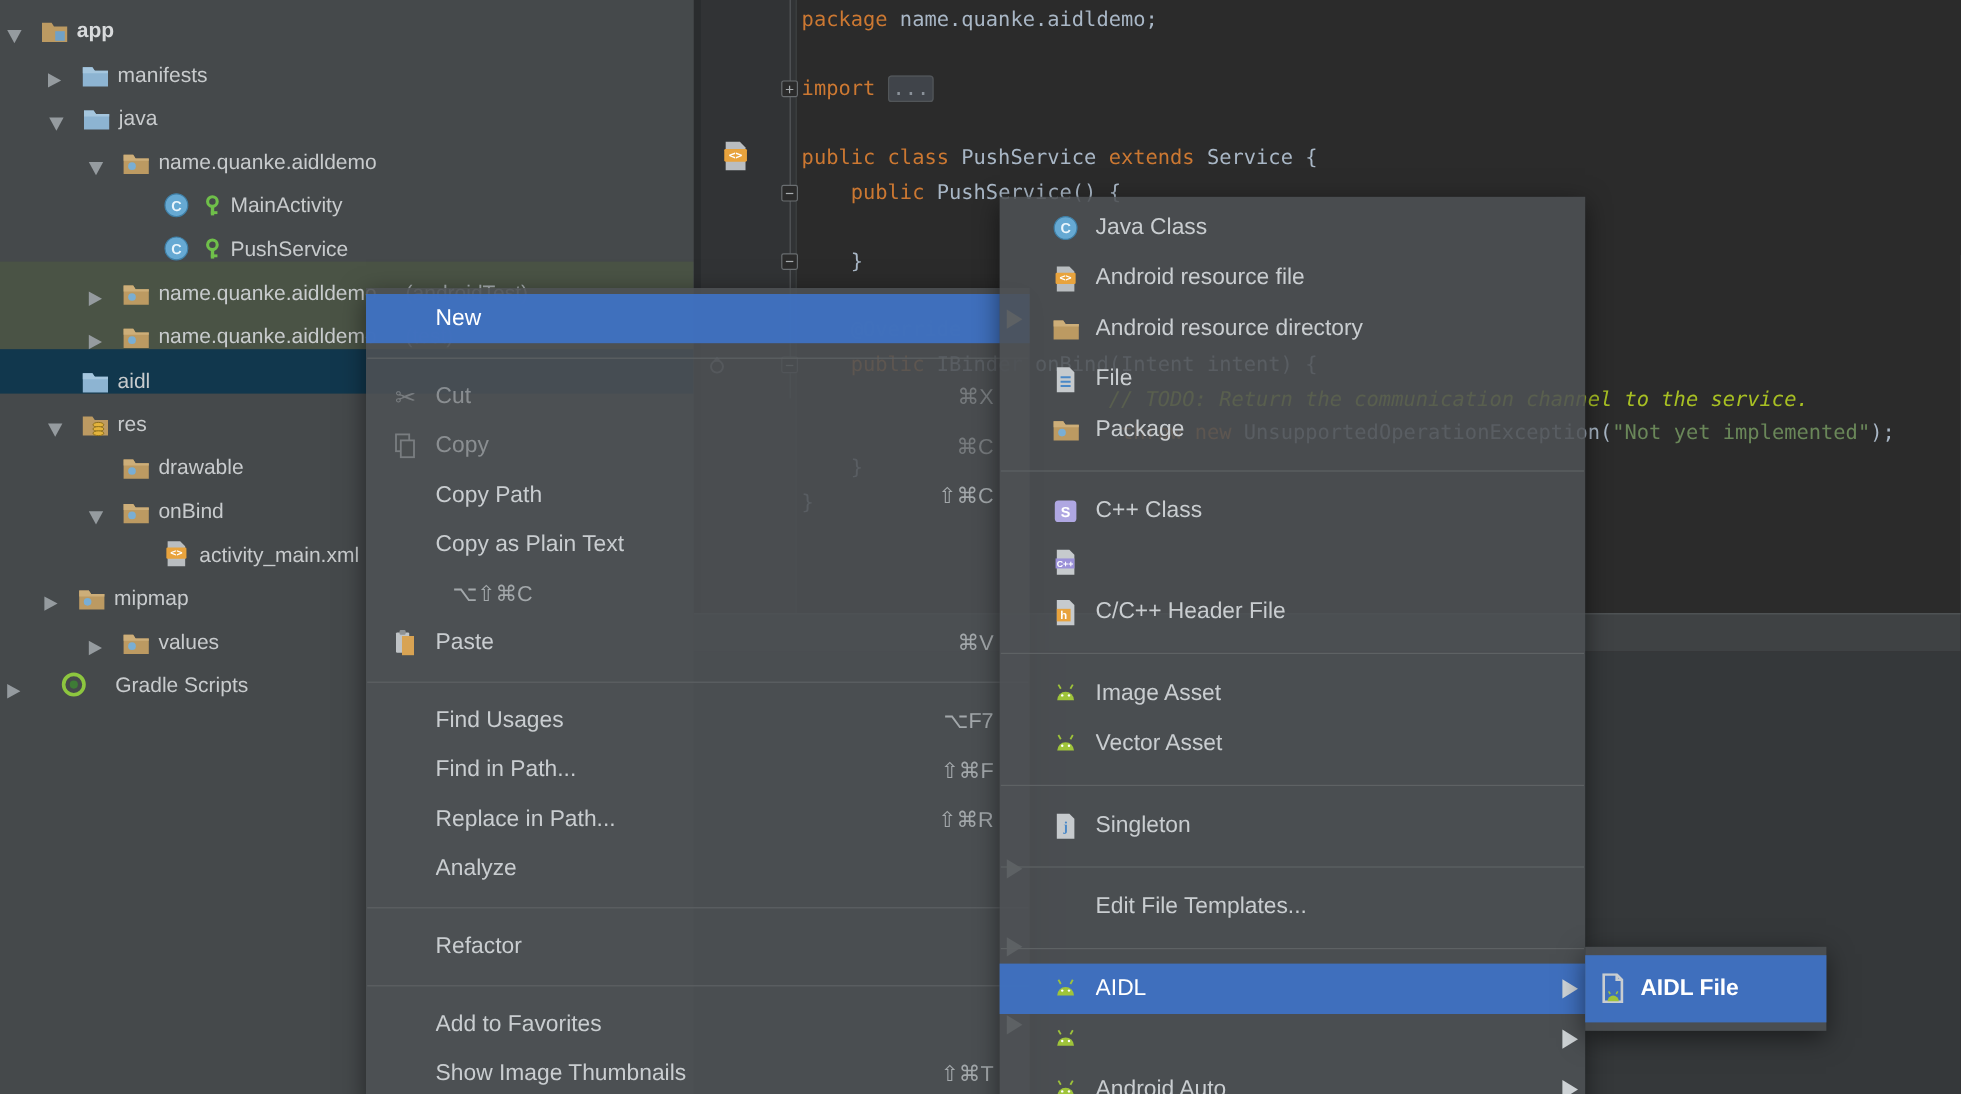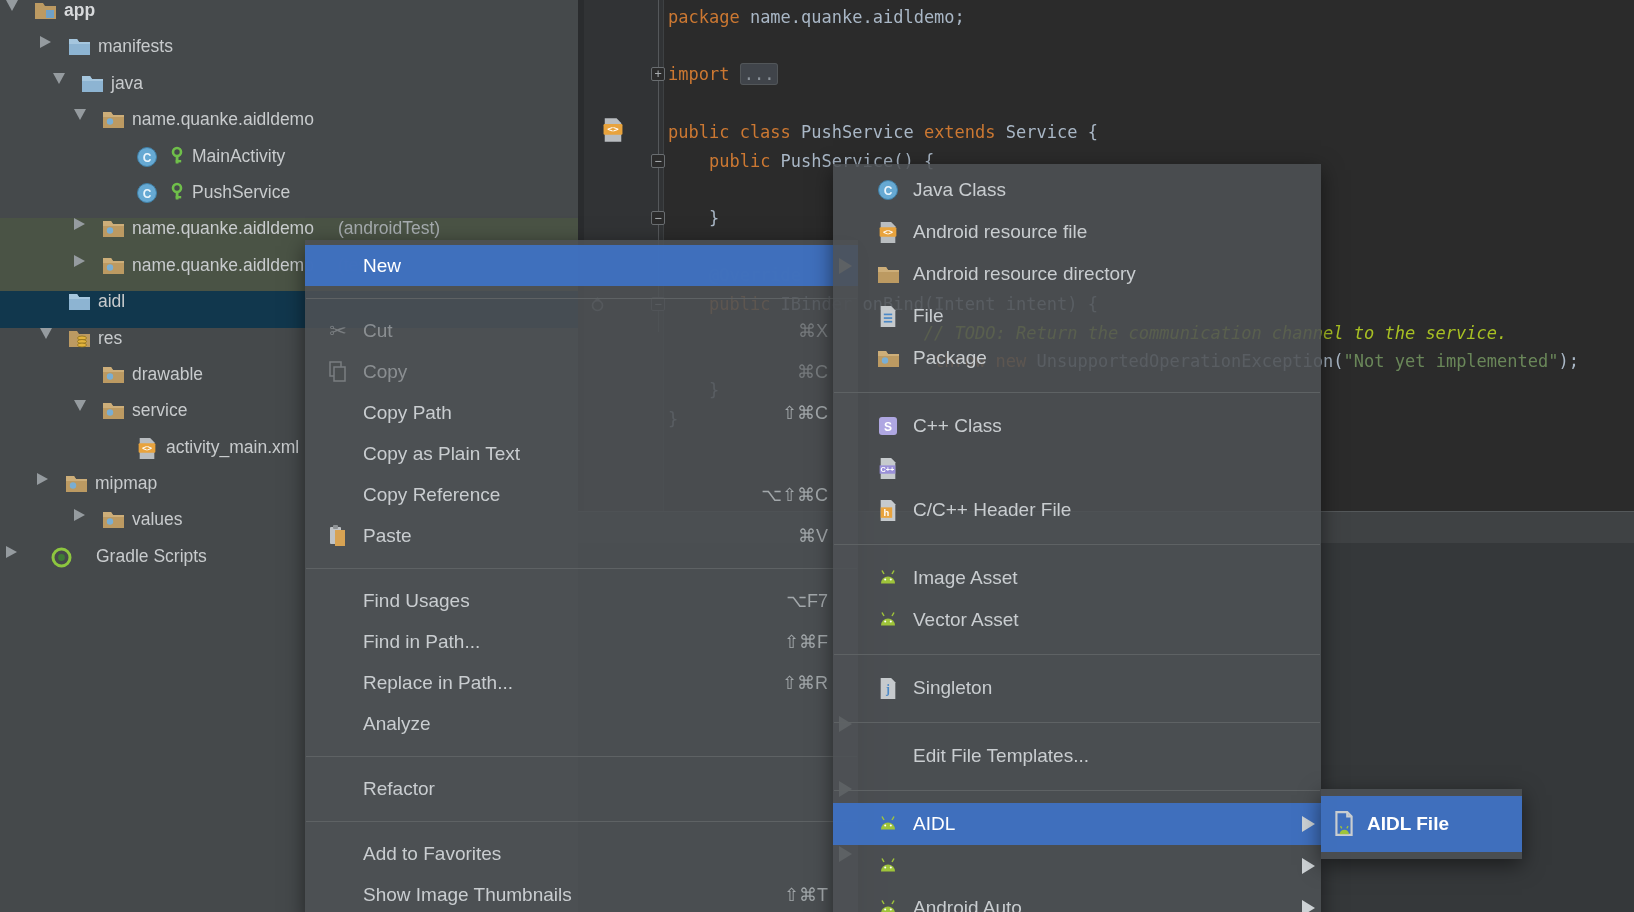--- a/index.html
+++ b/index.html
@@ -20,21 +20,21 @@
   .seg-kw{color:#CC7832}
   .seg-pl{color:#A9B7C6}
   .seg-ann{color:#BBB529}
   .seg-cmt{color:#A8C023;font-style:italic}
   .seg-str{color:#6A8759}
   .seg-fold{background:#40444A;border:1px solid #525659;border-radius:3px;color:#8A9199;padding:0 3px}
   #band{position:absolute;left:0;right:0;top:511px;height:31px;background:#3F4244;border-top:1px solid #54585A}
   #below-band{position:absolute;left:0;right:0;top:543px;bottom:0;background:#35383A}
   
   #tree{position:absolute;left:0;top:0;width:578px;height:912px;background:#45494B;overflow:hidden}
-  .trow{height:36.4px;display:flex;align-items:flex-start;font-size:17.5px;color:#C4C7C9;white-space:nowrap}
+  .trow{height:36.4px;display:flex;align-items:flex-end;font-size:17.5px;color:#C4C7C9;white-space:nowrap}
   .trow.bg-test{background:#4A5345}
   .trow.bg-selected{background:#11374D}
   .trow .slot-arrow{width:30px;flex:none;display:flex;align-items:center;justify-content:flex-start;padding-left:4px;box-sizing:border-box}
   .trow .slot-icon{width:26px;flex:none;display:flex;align-items:center;justify-content:center;margin-right:6px}
   .trow .slot-badge{width:22px;flex:none;display:flex;align-items:center;justify-content:center;margin-right:4px}
   .trow .tlabel{color:#C8CBCD}
   .trow .tlabel.b{font-weight:bold;color:#D8DADC}
   .trow .tsuffix{color:#A6ACAF;margin-left:24px}
   .tarr{width:0;height:0}
   .tarr.right{border-left:11px solid #959B9F;border-top:6.5px solid transparent;border-bottom:6.5px solid transparent}
@@ -116,21 +116,21 @@
         <span class="tarr right"></span>
       </span>
       <span class="slot-icon">
         <svg width="23" height="20" viewBox="0 0 23 20">
           <path d="M1 3h8l2 3h11v13H1z" fill="#8DB4D2"></path>
           <path d="M1 3h8l2 3h11v2H1z" fill="#A5C6DE"></path>
         </svg>
       </span>
       <span class="tlabel">manifests</span>
     </div>
-    <div class="trow" style="padding-left: 37px; margin-left: 12px;">
+    <div class="trow" style="padding-left: 37px;">
       <span class="slot-arrow">
         <span class="tarr down"></span>
       </span>
       <span class="slot-icon">
         <svg width="23" height="20" viewBox="0 0 23 20">
           <path d="M1 3h8l2 3h11v13H1z" fill="#8DB4D2"></path>
           <path d="M1 3h8l2 3h11v2H1z" fill="#A5C6DE"></path>
         </svg>
       </span>
       <span class="tlabel">java</span>
@@ -251,21 +251,21 @@
       <span class="slot-arrow">
         <span class="tarr down"></span>
       </span>
       <span class="slot-icon">
         <svg width="23" height="20" viewBox="0 0 23 20">
           <path d="M1 3h8l2 3h11v13H1z" fill="#BC9A62"></path>
           <path d="M1 3h8l2 3h11v2H1z" fill="#CDAE79"></path>
           <circle cx="8" cy="12.5" r="3.2" fill="#79AED4"></circle>
         </svg>
       </span>
-      <span class="tlabel">service</span>
+      <span class="tlabel">onBind</span>
     </div>
     <div class="trow" style="padding-left: 104px;">
       <span class="slot-arrow"></span>
       <span class="slot-icon">
         <svg width="20" height="23" viewBox="0 0 18 22">
           <path d="M2 1h10l4 4v16H2z" fill="#B9BDC0"></path>
           <rect x="1" y="6" width="16" height="9" rx="1" fill="#E8A33D"></rect>
           <text x="9" y="13" text-anchor="middle" font-size="8" font-weight="bold" fill="#FFFFFF" font-family="DejaVu Sans Mono,monospace">&lt;&gt;</text>
         </svg>
       </span>
@@ -339,21 +339,20 @@
       <span class="mi"></span>
       <span class="mlabel">Copy Path</span>
       <span class="msc">⇧⌘C</span>
     </div>
     <div class="mrow">
       <span class="mi"></span>
       <span class="mlabel">Copy as Plain Text</span>
     </div>
     <div class="mrow">
       <span class="mi"></span>
-      <span class="mlabel">Copy Reference</span>
       <span class="msc">⌥⇧⌘C</span>
     </div>
     <div class="mrow">
       <span class="mi">
         <svg width="22" height="24" viewBox="0 0 22 24">
           <rect x="3" y="3" width="11" height="17" rx="1" fill="#BFC3C6"></rect>
           <rect x="6" y="1" width="5" height="4" rx="1" fill="#8E9295"></rect>
           <rect x="8" y="6" width="10" height="16" fill="#D8A353"></rect>
         </svg>
       </span>

